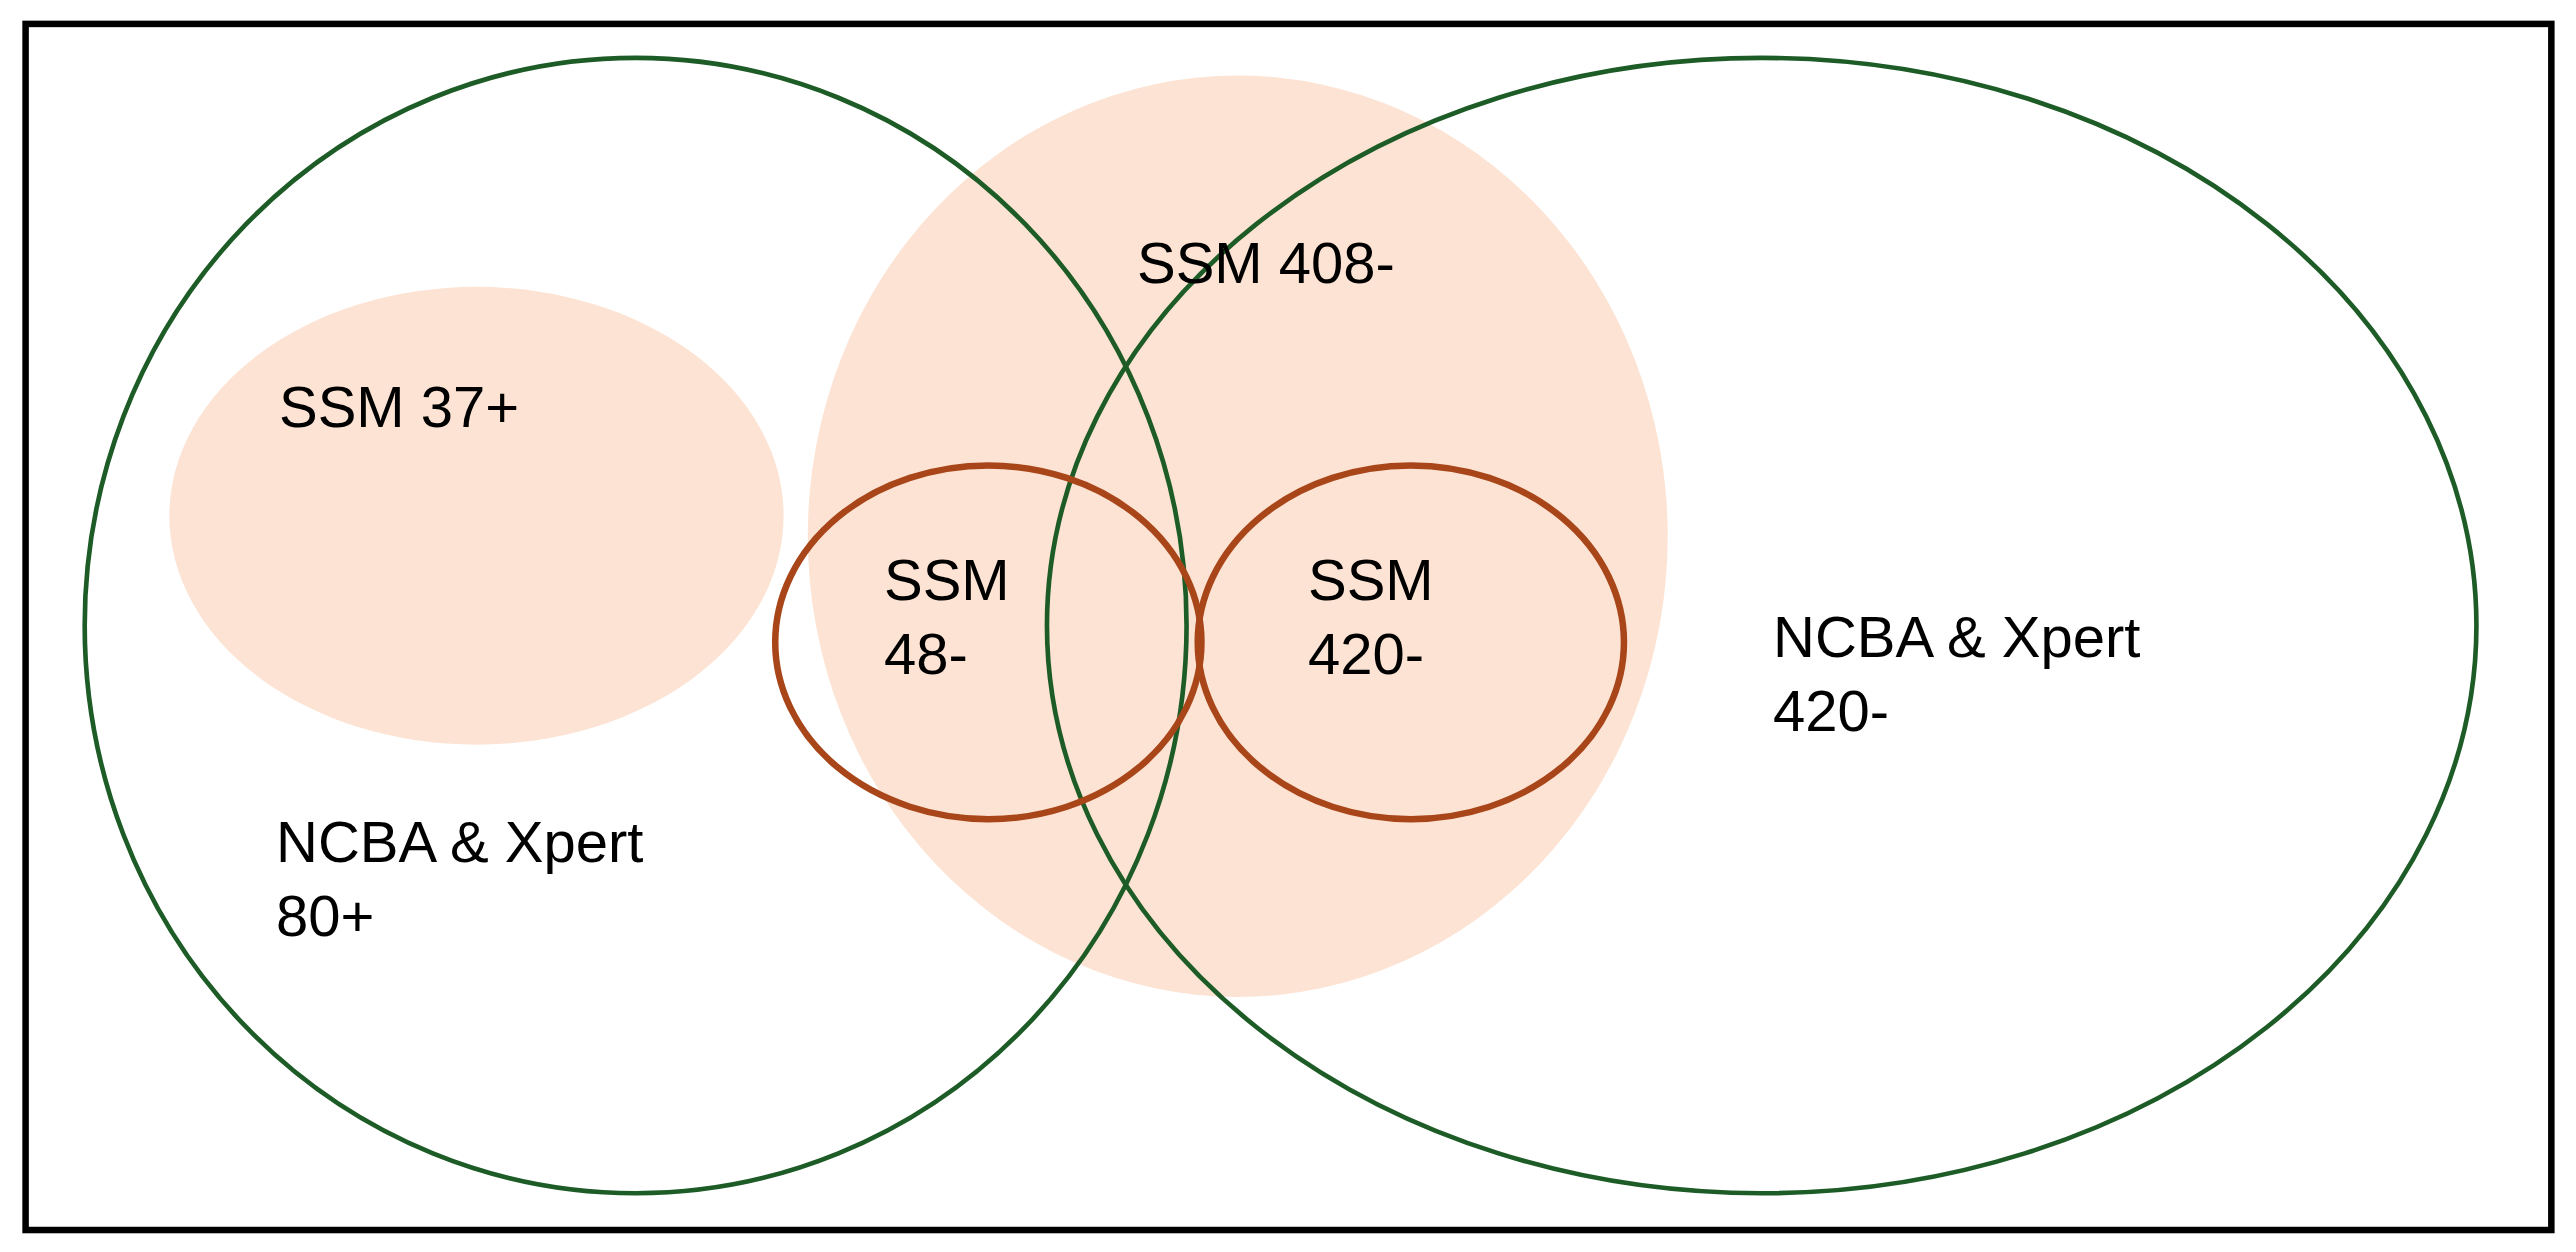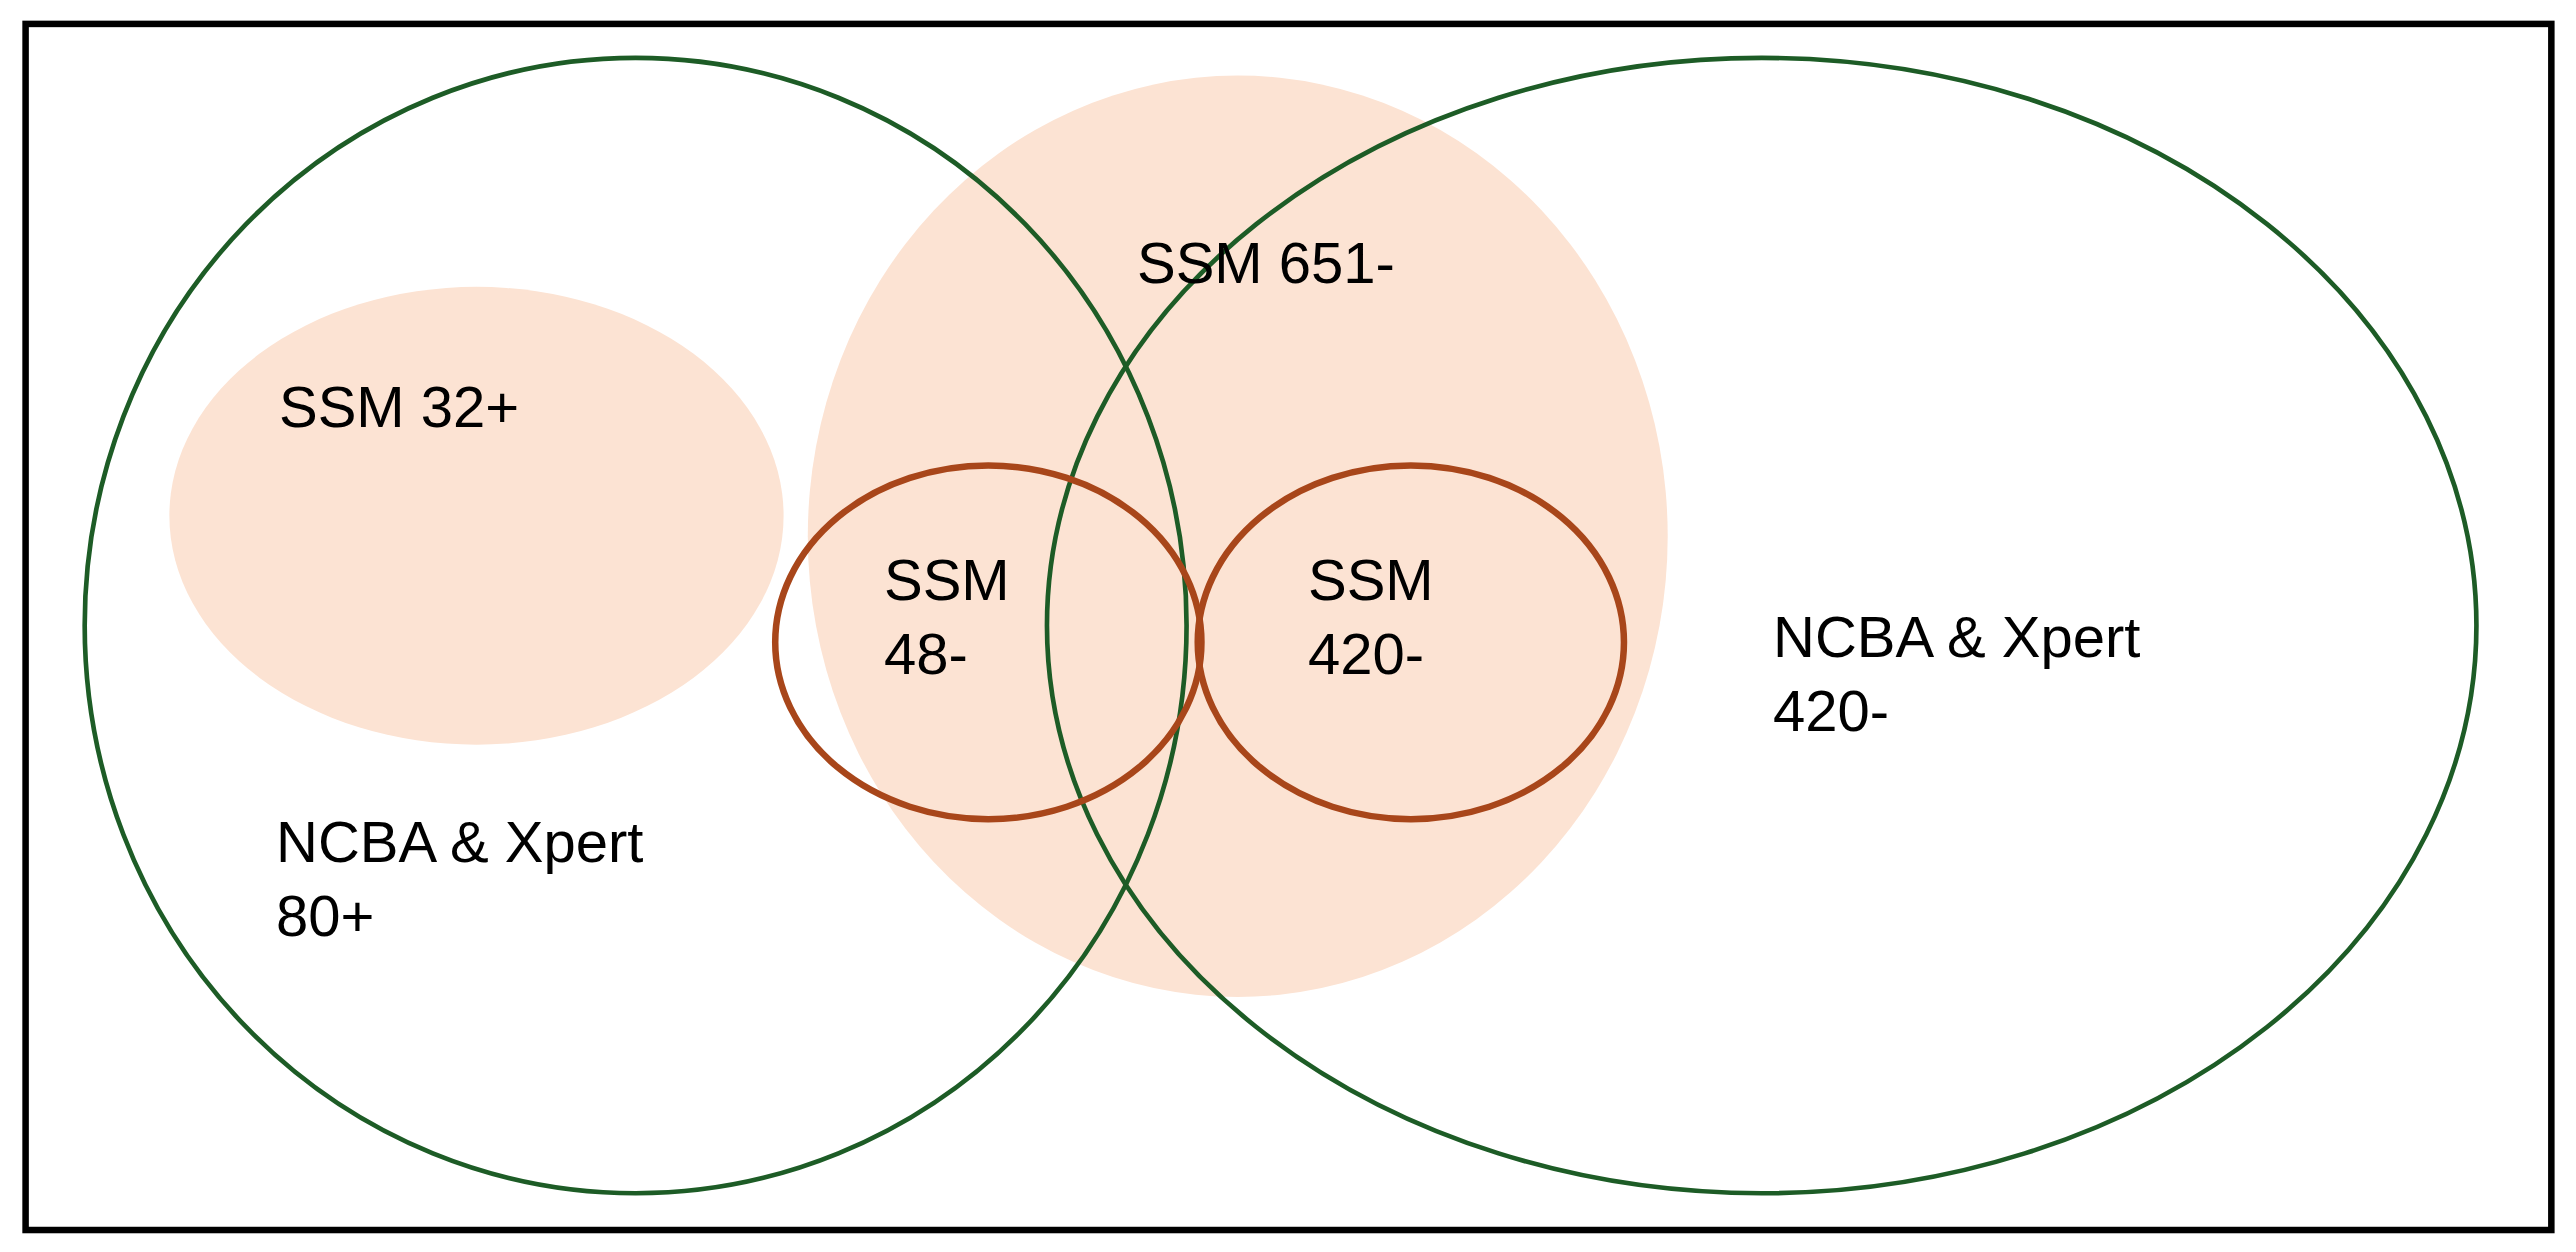--- a/index.html
+++ b/index.html
@@ -61,23 +61,23 @@
 
     <ellipse cx="1893" cy="672" rx="768" ry="610" fill="none" stroke="#1d5c26" stroke-width="5"></ellipse>
 
     <ellipse cx="1062" cy="690" rx="229" ry="190" fill="none" stroke="#a8461a" stroke-width="7"></ellipse>
 
     <ellipse cx="1516" cy="690" rx="229" ry="190" fill="none" stroke="#a8461a" stroke-width="7"></ellipse>
 
     <rect x="27.5" y="25.5" width="2714" height="1296" fill="none" stroke="#000000" stroke-width="7"></rect>
   </svg>
 
-  <div class="venn-label" id="label-ssm32">SSM 32+</div>
+  <div class="venn-label" id="label-ssm32">SSM 37+</div>
 
-  <div class="venn-label" id="label-ssm468">SSM 651-</div>
+  <div class="venn-label" id="label-ssm468">SSM 408-</div>
 
   <div class="venn-label" id="label-ssm48">SSM
 48-</div>
 
   <div class="venn-label" id="label-ssm420">SSM
 420-</div>
 
   <div class="venn-label" id="label-ncba80">NCBA &amp; Xpert
 80+</div>
 

